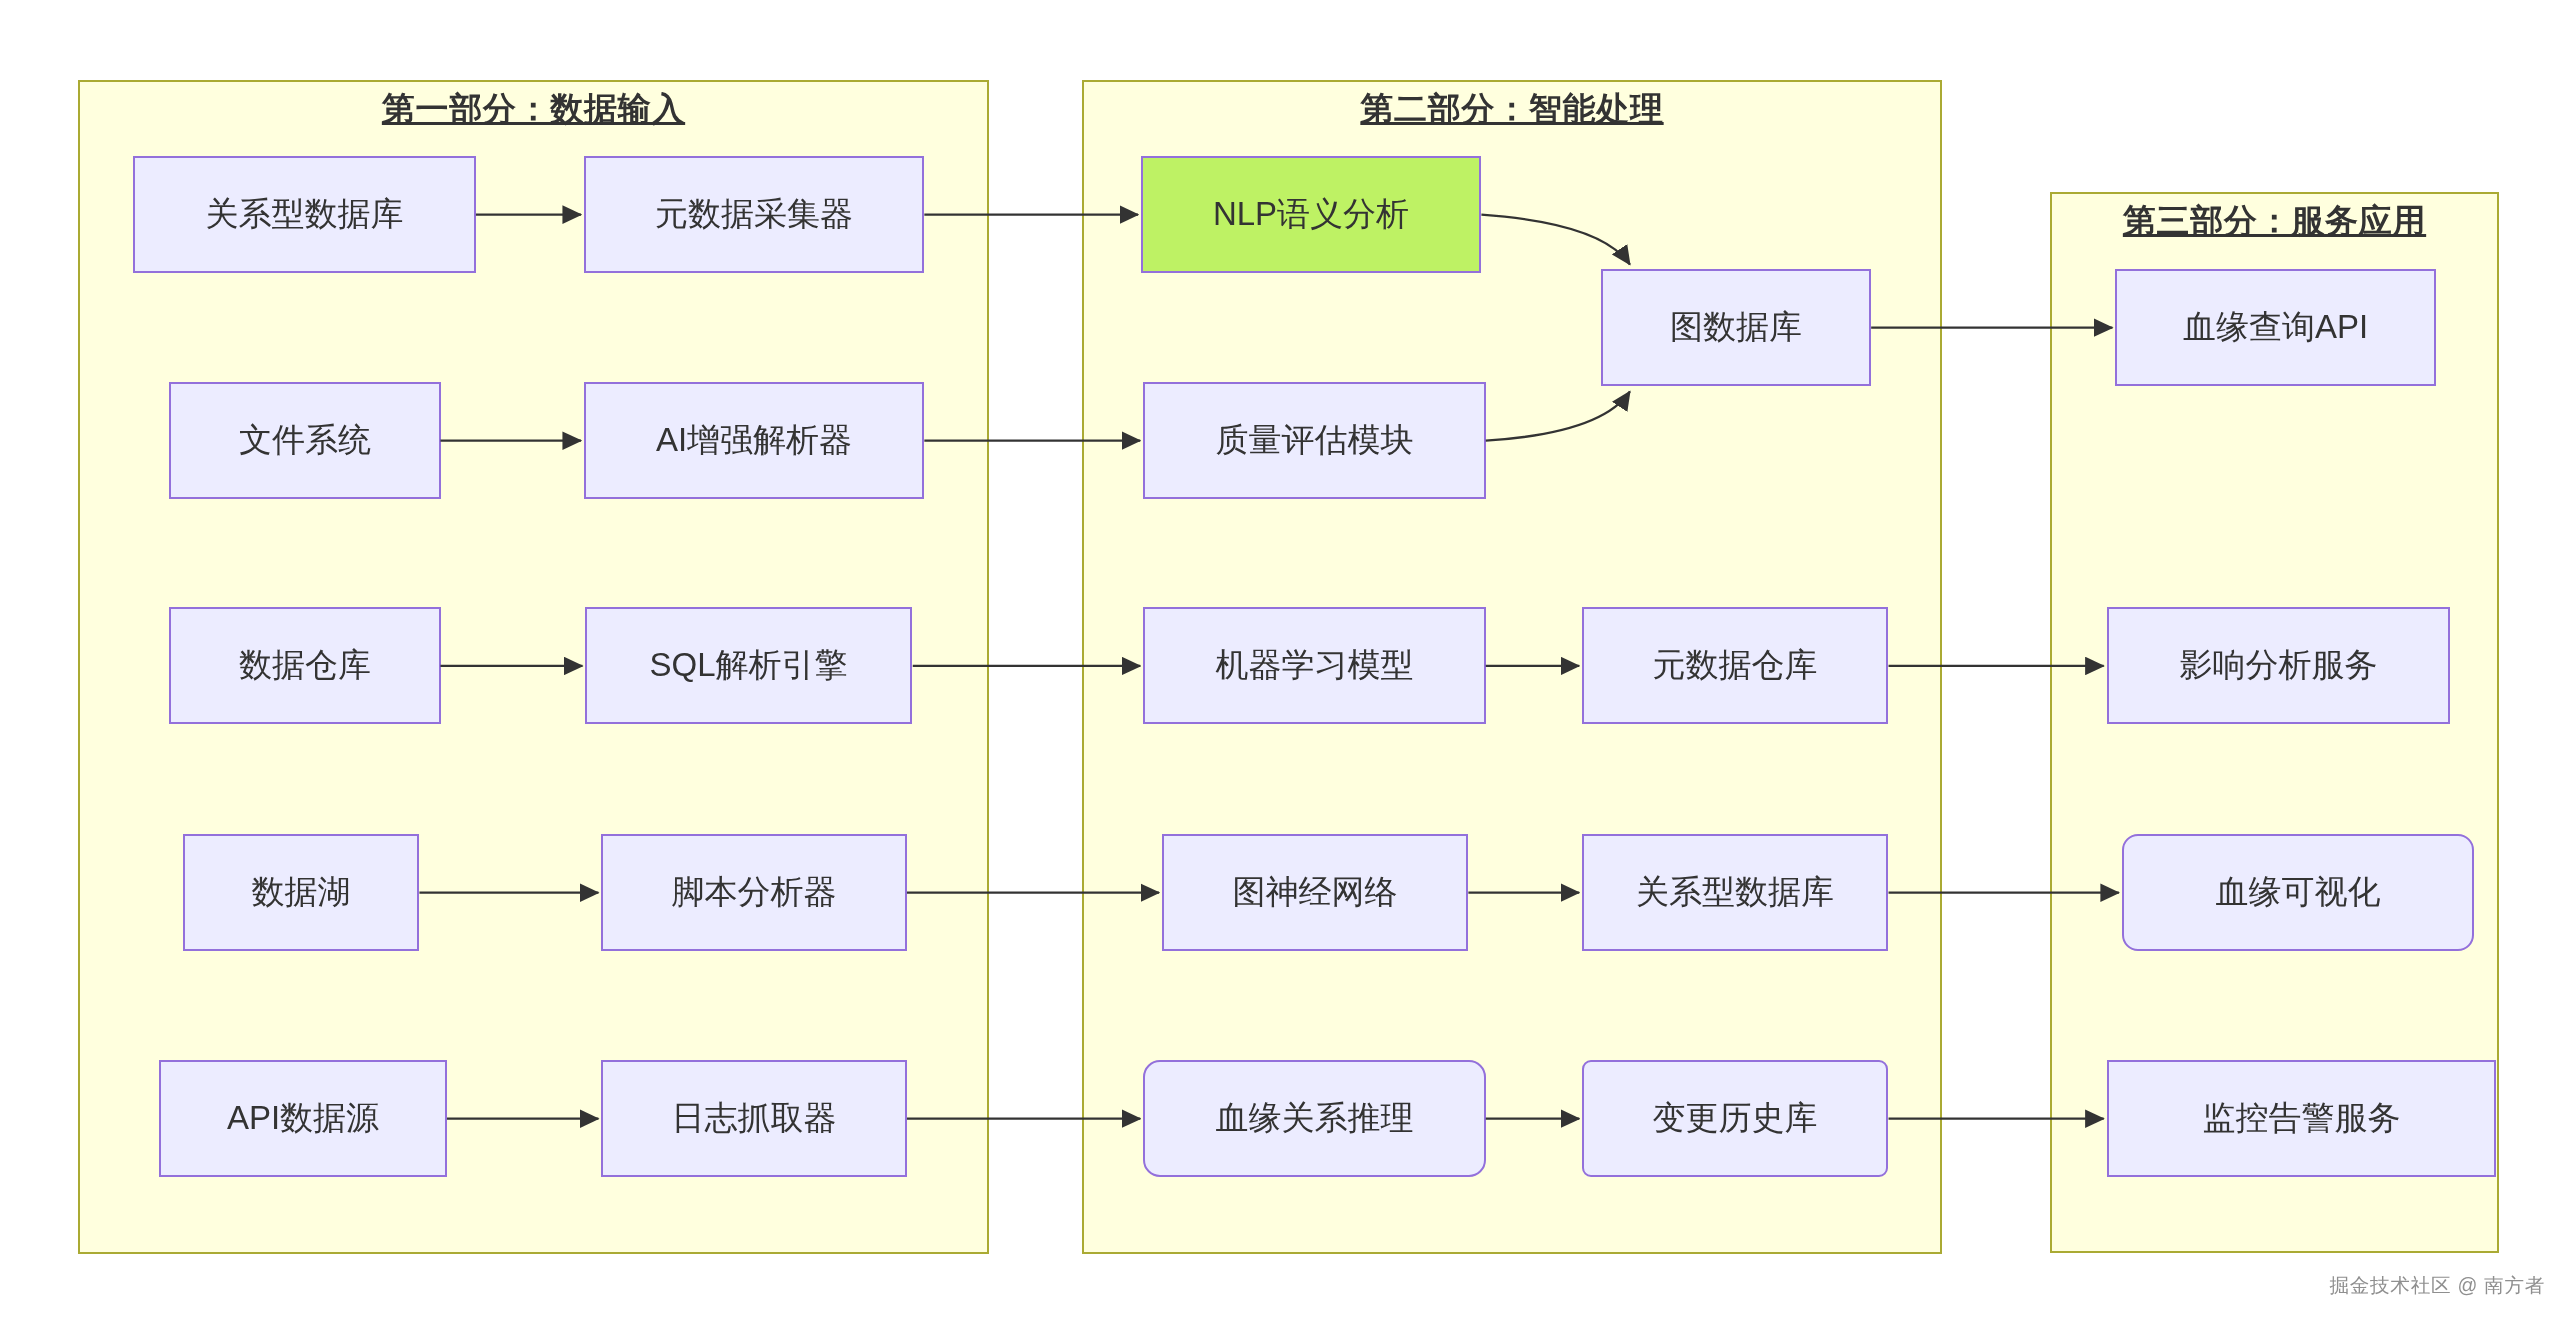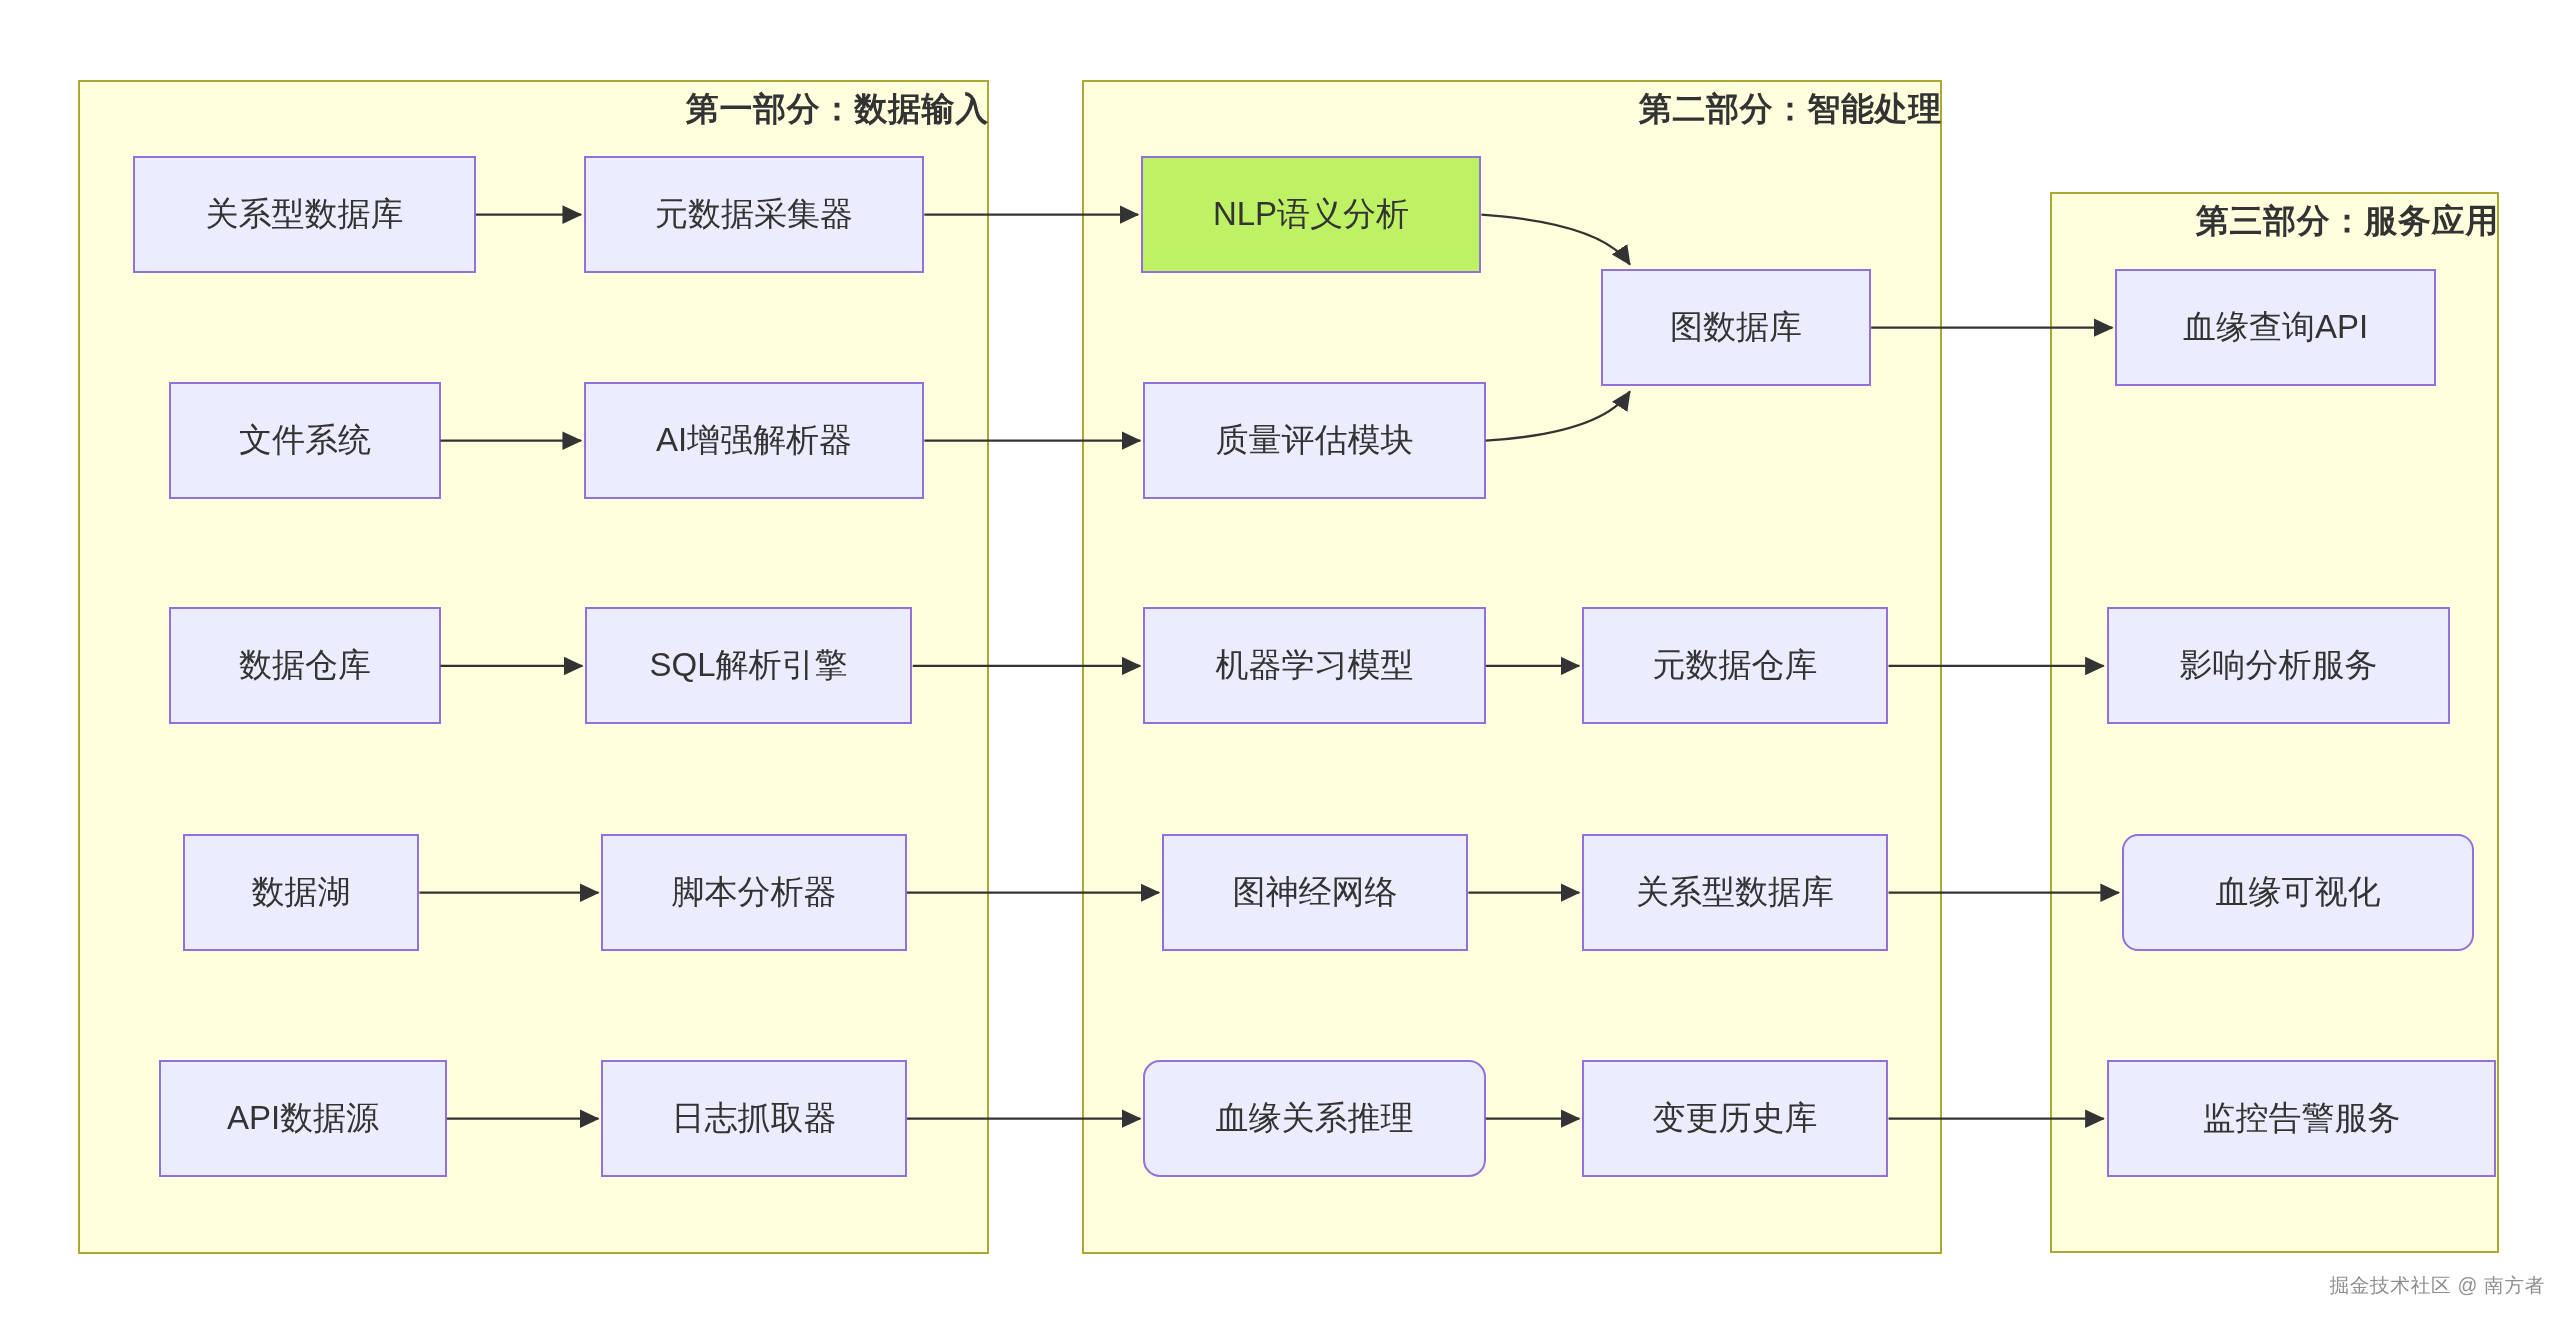--- a/index.html
+++ b/index.html
@@ -1,22 +1,22 @@
 <!DOCTYPE html>
 <html style="font-size:11.6px"><head>
 <meta charset="utf-8">
 <style>
   html,body{margin:0;padding:0;background:#ffffff;}
   body{width:2576px;height:1329px;position:relative;overflow:hidden;
        font-family:"Liberation Sans",sans-serif;}
   #canvas{position:absolute;left:0;top:0;width:2576px;height:1329px;}
   .section{position:absolute;box-sizing:border-box;border:2.2px solid #aaaa33;
            background:#ffffde;z-index:1;}
-  .section-title{position:absolute;z-index:2;text-align:right;font-weight:bold;
-           font-size:33px;line-height:1.15;color:#333;letter-spacing:0.7px;}
+  .section-title{position:absolute;z-index:2;text-align:center;font-weight:bold;
+           font-size:33px;line-height:1.15;color:#333;letter-spacing:0.7px;text-decoration:underline;}
   .node{position:absolute;box-sizing:border-box;border:2.2px solid #9370DB;
            background:#ECECFF;z-index:3;display:flex;align-items:center;
            justify-content:center;font-size:33px;color:#333;white-space:nowrap;}
   svg.edges{position:absolute;left:0;top:0;z-index:5;pointer-events:none;}
   .watermark{position:absolute;z-index:6;font-size:19.6px;color:#8f8f8f;
            letter-spacing:0.7px;white-space:nowrap;
            text-shadow:1.4px 1.4px 0 #ffffff;}
 </style>
 </head>
 <body>
@@ -76,21 +76,21 @@
     </div>
     <div class="node" style="left: 1162px; top: 834px; width: 306px; height: 117px; background: rgb(236, 236, 255); border-color: rgb(147, 112, 219); color: rgb(51, 51, 51);">
       <span>图神经网络</span>
     </div>
     <div class="node" style="left: 1582px; top: 834px; width: 306px; height: 117px; background: rgb(236, 236, 255); border-color: rgb(147, 112, 219); color: rgb(51, 51, 51);">
       <span>关系型数据库</span>
     </div>
     <div class="node" style="left: 1143px; top: 1060px; width: 343px; height: 117px; background: rgb(236, 236, 255); border-color: rgb(147, 112, 219); color: rgb(51, 51, 51); border-radius: 17px;">
       <span>血缘关系推理</span>
     </div>
-    <div class="node" style="left: 1582px; top: 1060px; width: 306px; height: 117px; background: rgb(236, 236, 255); border-color: rgb(147, 112, 219); color: rgb(51, 51, 51);">
+    <div class="node" style="left: 1582px; top: 1060px; width: 306px; height: 117px; background: rgb(236, 236, 255); border-color: rgb(147, 112, 219); color: rgb(51, 51, 51); border-radius: 9px;">
       <span>变更历史库</span>
     </div>
     <div class="node" style="left: 2115px; top: 269px; width: 321px; height: 117px; background: rgb(236, 236, 255); border-color: rgb(147, 112, 219); color: rgb(51, 51, 51);">
       <span>血缘查询API</span>
     </div>
     <div class="node" style="left: 2107px; top: 607px; width: 343px; height: 117px; background: rgb(236, 236, 255); border-color: rgb(147, 112, 219); color: rgb(51, 51, 51);">
       <span>影响分析服务</span>
     </div>
     <div class="node" style="left: 2122px; top: 834px; width: 352px; height: 117px; background: rgb(236, 236, 255); border-color: rgb(147, 112, 219); color: rgb(51, 51, 51); border-radius: 16px;">
       <span>血缘可视化</span>

